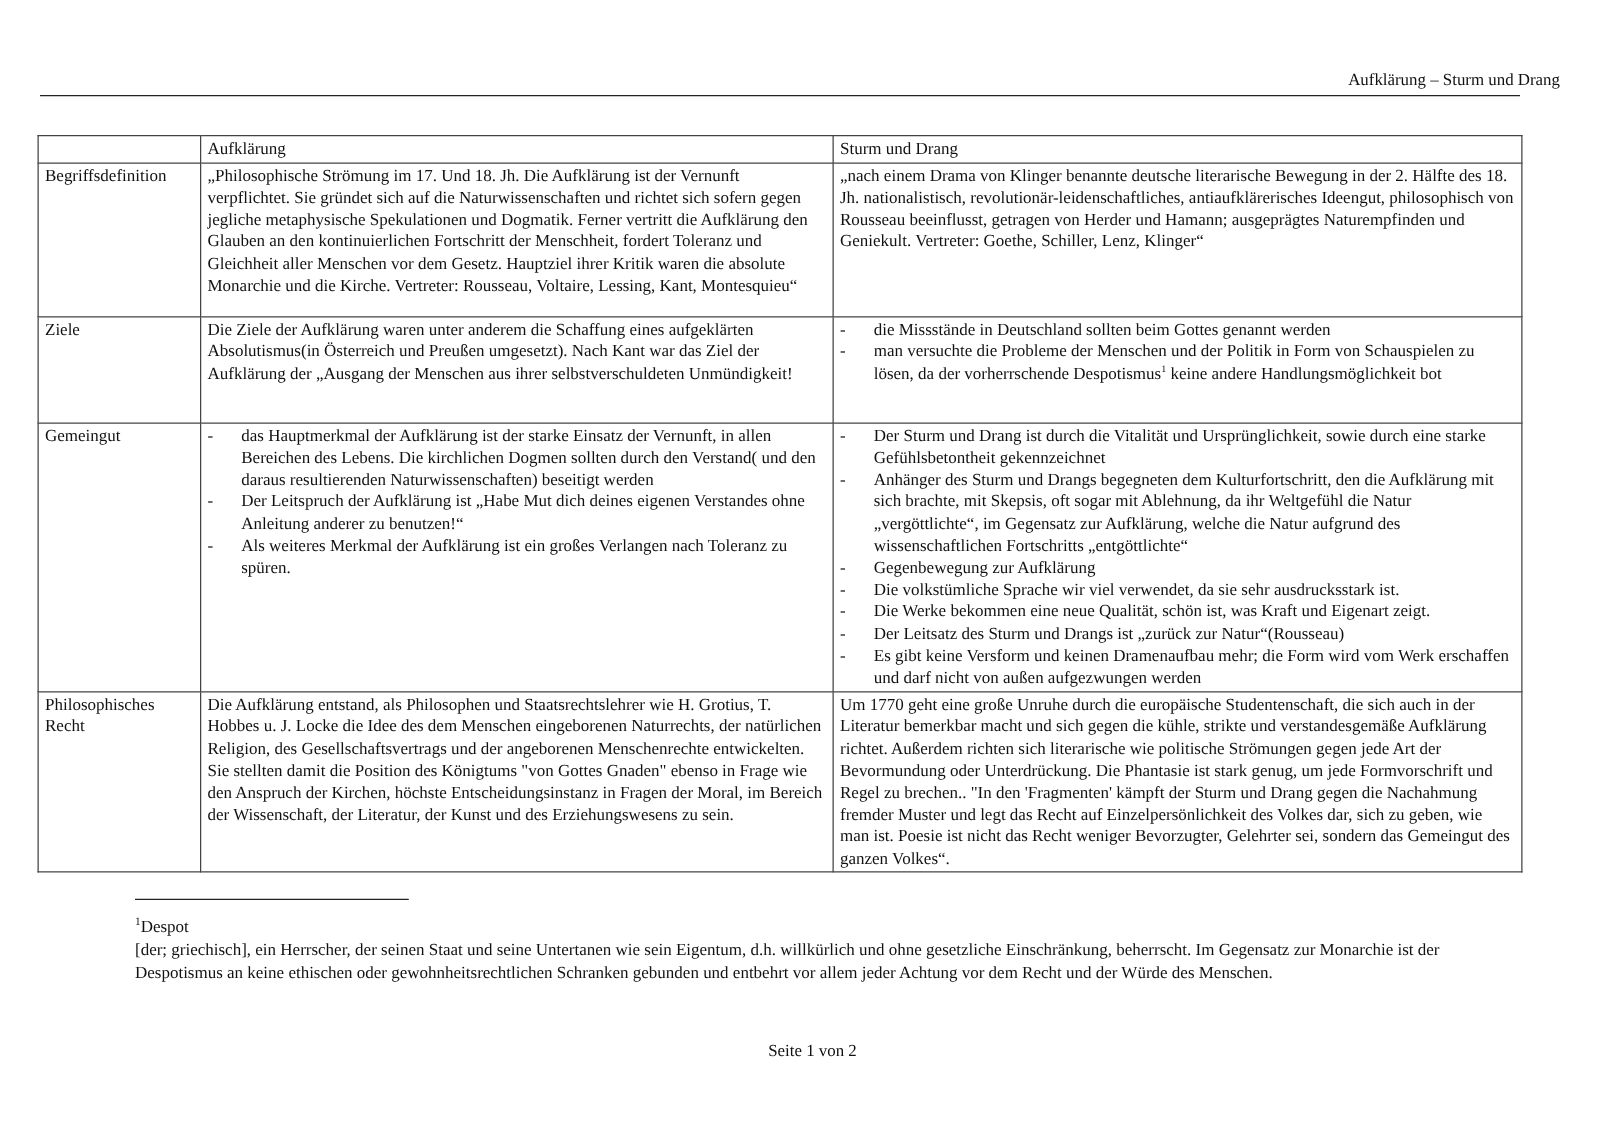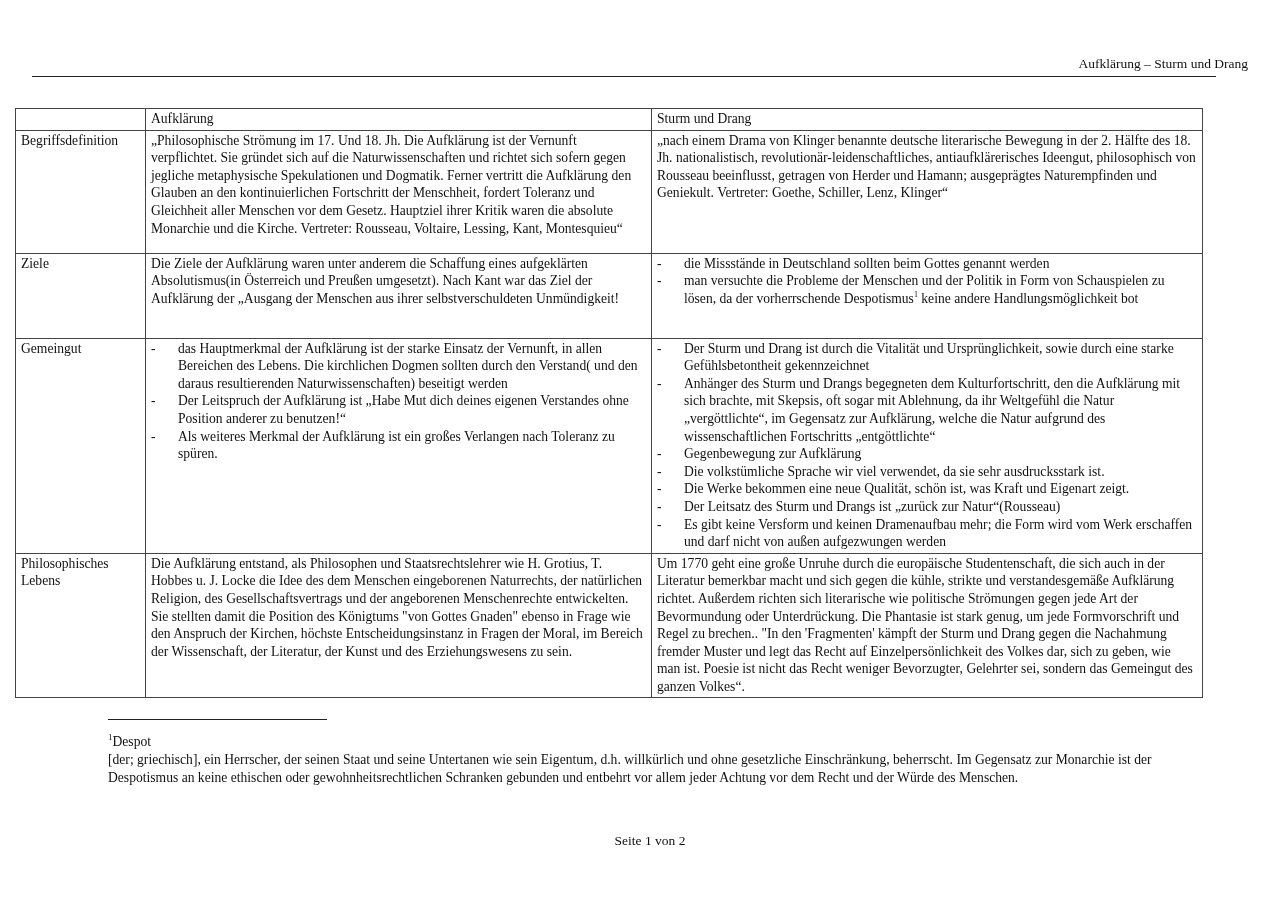--- a/index.html
+++ b/index.html
@@ -1,20 +1,20 @@
 <!DOCTYPE html>
 <html><head>
 <meta charset="utf-8">
 <style>
   html, body { margin:0; padding:0; background:#ffffff; }
   body { width:1280px; height:905px; position:relative; overflow:hidden;
          font-family:"Liberation Serif", "DejaVu Serif", serif; color:#111; }
   .header-title { position:absolute; top:56px; left:0; width:1248px; text-align:right; font-size:13.5px; }
   .header-rule { position:absolute; top:76px; left:32px; width:1184px; height:0; border-top:1.5px solid #222; }
-  table.cmp { position:absolute; top:108px; left:15px; width:1187px; border-collapse:collapse; table-layout:fixed; }
+  table.cmp { position:absolute; top:108px; left:30px; width:1187px; border-collapse:collapse; table-layout:fixed; }
   table.cmp td, table.cmp th { border:1px solid #444; vertical-align:top; padding:1px 5px 2px 5px;
          font-size:13.6px; line-height:17.6px; font-weight:normal; text-align:left; }
   col.c0 { width:130px; } col.c1 { width:506px; } col.c2 { width:551px; }
   th.colhead { font-weight:bold; font-size:23px; text-align:center; line-height:28px; padding:2px 0 1px 0; }
   td.rowhead { vertical-align:middle; font-weight:bold; padding-left:5px; }
   ul.dash { margin:0; padding:0; list-style:none; }
   ul.dash li { position:relative; padding-left:27px; }
   ul.dash li::before { content:"-"; position:absolute; left:0; top:0; }
   sup.fn { font-size:8px; vertical-align:super; line-height:0; }
   .fn-rule { position:absolute; top:719px; left:108px; width:219px; border-top:1px solid #222; }
@@ -56,39 +56,39 @@
         <li><span>man versuchte die Probleme der Menschen und der Politik in Form von Schauspielen zu lösen, da der vorherrschende Despotismus</span><sup class="fn">1</sup><span> keine andere Handlungsmöglichkeit bot</span></li>
       </ul>
     </td>
   </tr>
 
   <tr style="height:211px;">
     <td class="rowhead">Gemeingut</td>
     <td>
       <ul class="dash">
         <li>das Hauptmerkmal der Aufklärung ist der starke Einsatz der Vernunft, in allen Bereichen des Lebens. Die kirchlichen Dogmen sollten durch den Verstand( und den daraus resultierenden Naturwissenschaften) beseitigt werden</li>
-        <li>Der Leitspruch der Aufklärung ist „Habe Mut dich deines eigenen Verstandes ohne Position anderer zu benutzen!“</li>
+        <li>Der Leitspruch der Aufklärung ist „Habe Mut dich deines eigenen Verstandes ohne Anleitung anderer zu benutzen!“</li>
         <li>Als weiteres Merkmal der Aufklärung ist ein großes Verlangen nach Toleranz zu spüren.</li>
       </ul>
     </td>
     <td>
       <ul class="dash">
         <li>Der Sturm und Drang ist durch die Vitalität und Ursprünglichkeit, sowie durch eine starke Gefühlsbetontheit gekennzeichnet</li>
         <li>Anhänger des Sturm und Drangs begegneten dem Kulturfortschritt, den die Aufklärung mit sich brachte, mit Skepsis, oft sogar mit Ablehnung, da ihr Weltgefühl die Natur „vergöttlichte“, im Gegensatz zur Aufklärung, welche die Natur aufgrund des wissenschaftlichen Fortschritts „entgöttlichte“</li>
         <li>Gegenbewegung zur Aufklärung</li>
         <li>Die volkstümliche Sprache wir viel verwendet, da sie sehr ausdrucksstark ist.</li>
         <li>Die Werke bekommen eine neue Qualität, schön ist, was Kraft und Eigenart zeigt.</li>
         <li>Der Leitsatz des Sturm und Drangs ist „zurück zur Natur“(Rousseau)</li>
         <li>Es gibt keine Versform und keinen Dramenaufbau mehr; die Form wird vom Werk erschaffen und darf nicht von außen aufgezwungen werden</li>
       </ul>
     </td>
   </tr>
 
   <tr style="height:141px;">
-    <td class="rowhead">Philosophisches Lebens</td>
+    <td class="rowhead">Philosophisches Recht</td>
     <td>Die Aufklärung entstand, als Philosophen und Staatsrechtslehrer wie H. Grotius, T. Hobbes u. J. Locke die Idee des dem Menschen eingeborenen Naturrechts, der natürlichen Religion, des Gesellschaftsvertrags und der angeborenen Menschenrechte entwickelten. Sie stellten damit die Position des Königtums "von Gottes Gnaden" ebenso in Frage wie den Anspruch der Kirchen, höchste Entscheidungsinstanz in Fragen der Moral, im Bereich der Wissenschaft, der Literatur, der Kunst und des Erziehungswesens zu sein.</td>
     <td>Um 1770 geht eine große Unruhe durch die europäische Studentenschaft, die sich auch in der Literatur bemerkbar macht und sich gegen die kühle, strikte und verstandesgemäße Aufklärung richtet. Außerdem richten sich literarische wie politische Strömungen gegen jede Art der Bevormundung oder Unterdrückung. Die Phantasie ist stark genug, um jede Formvorschrift und Regel zu brechen.. "In den 'Fragmenten' kämpft der Sturm und Drang gegen die Nachahmung fremder Muster und legt das Recht auf Einzelpersönlichkeit des Volkes dar, sich zu geben, wie man ist. Poesie ist nicht das Recht weniger Bevorzugter, Gelehrter sei, sondern das Gemeingut des ganzen Volkes“.</td>
   </tr>
 </tbody>
   </table>
 
 <div class="fn-rule"></div>
 <div class="fn-block">
   <div class="fn-title"><sup>1</sup><span>Despot</span></div>
   <div>[der; griechisch], ein Herrscher, der seinen Staat und seine Untertanen wie sein Eigentum, d.h. willkürlich und ohne gesetzliche Einschränkung, beherrscht. Im Gegensatz zur Monarchie ist der Despotismus an keine ethischen oder gewohnheitsrechtlichen Schranken gebunden und entbehrt vor allem jeder Achtung vor dem Recht und der Würde des Menschen.</div>

